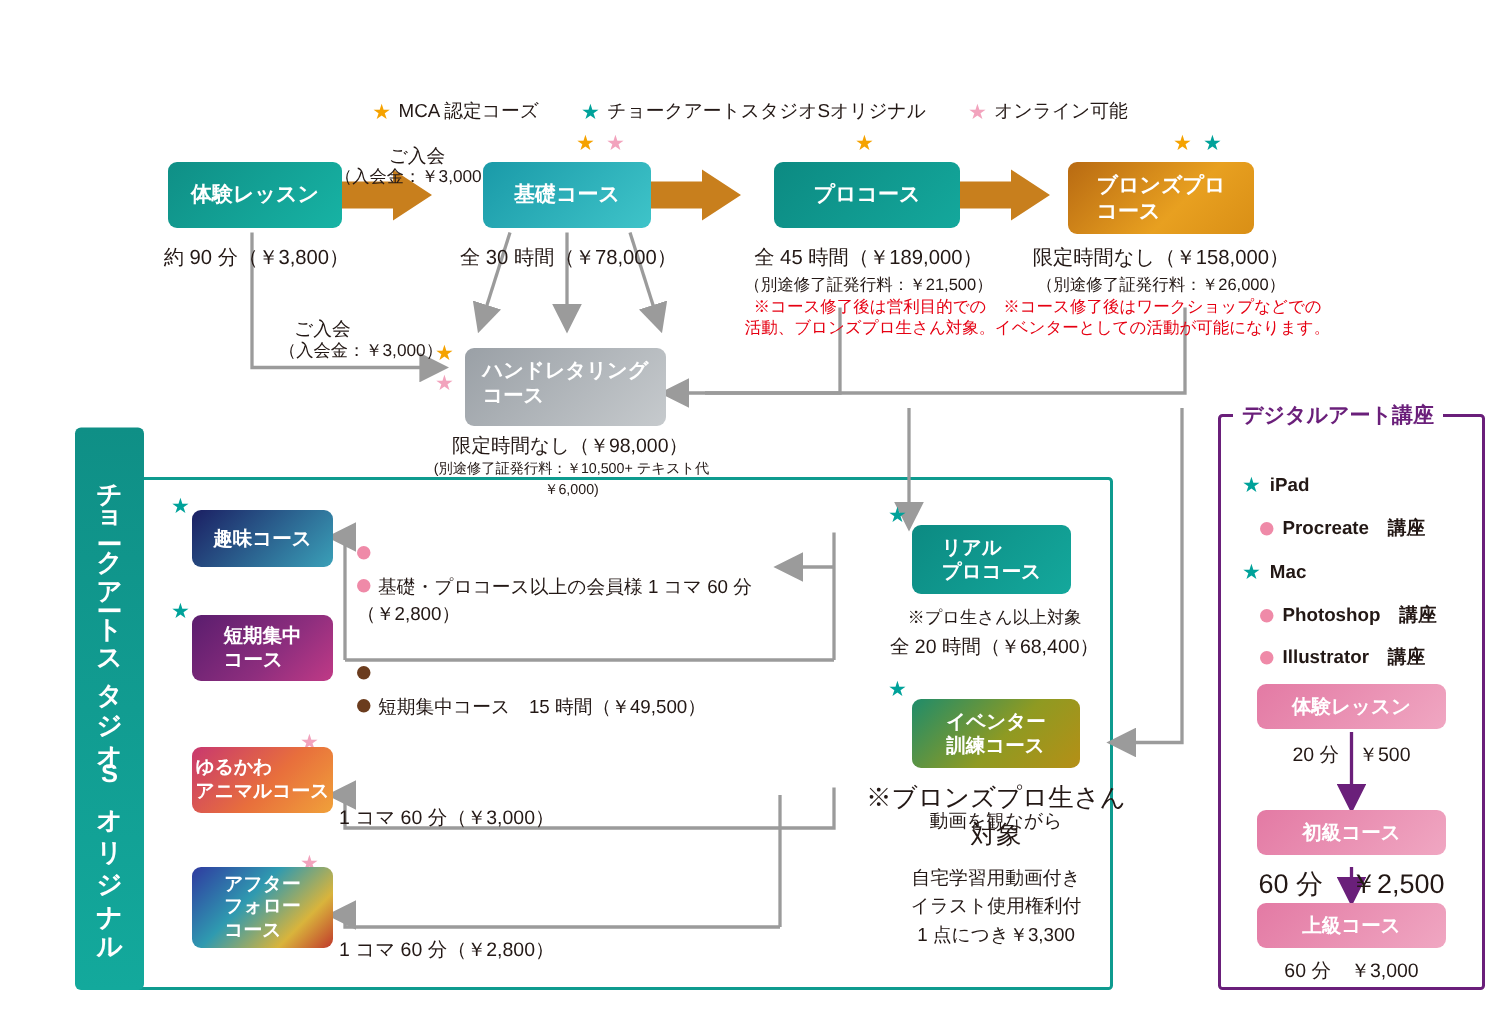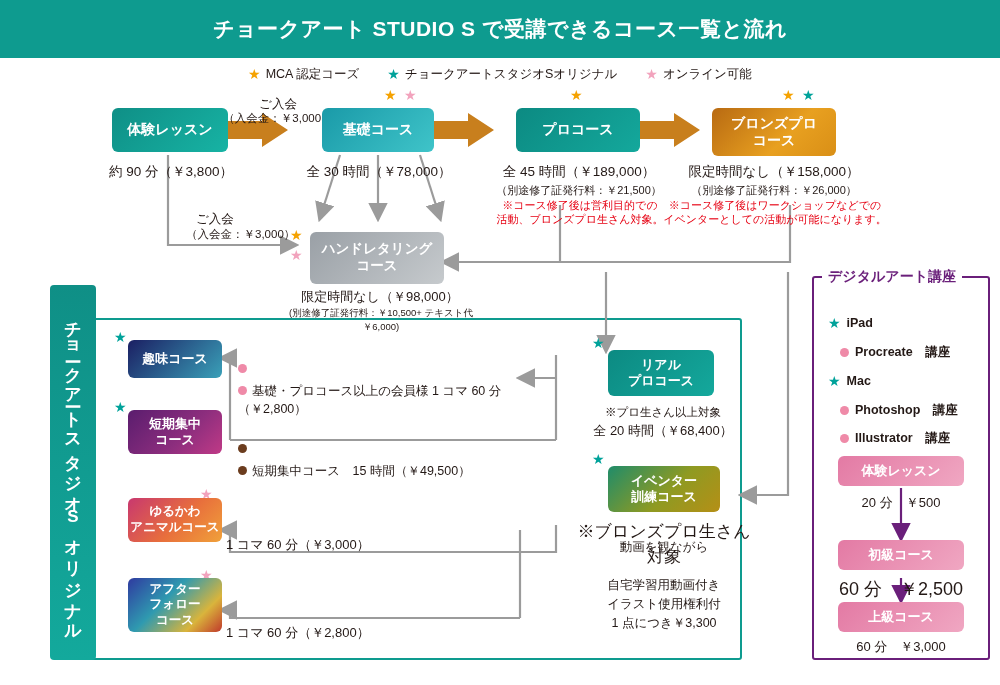--- a/index.html
+++ b/index.html
@@ -35,33 +35,33 @@
   .star.orange { color:#f5a200; }
   .star.teal { color:#00a29a; }
   .star.pink { color:#f2a3bd; }
   .dot { width:9px; height:9px; border-radius:50%; display:inline-block; }
   .dot.pink { background:#ef8aa8; }
   .dot.brown { background:#6b3c1e; }
 
   
   .box {
     position:absolute; border-radius:6px; color:#fff;
-    display:flex; align-items:center; justify-content:center; text-align:center;
+    display:flex; align-items:center; justify-content:center; text-align:left;
     font-weight:bold; line-height:1.25;
   }
   .label { position:absolute; font-size:12.5px; line-height:1.45; }
   .label.center { text-align:center; }
   .red { color:#e60012; }
 
   
   .b-taiken { background:linear-gradient(135deg,#0f8f86,#17b3a4); }
   .b-kiso   { background:linear-gradient(135deg,#1a9aa8,#3fc4c9); }
   .b-pro    { background:linear-gradient(135deg,#0c8a82,#14a89c); }
   .b-bronze { background:linear-gradient(135deg,#b86a12,#e8a020 60%,#d98f16); }
-  .b-hand   { background:linear-gradient(135deg,#9aa0a6,#c6cacd); color:#fff; }
+  .b-hand   { background:linear-gradient(135deg,#9aa0a6,#c6cacd); color:#fff;font-family:Liberation Mono, monospace; }
   .b-shumi  { background:linear-gradient(135deg,#1b1f63,#3aa0b8); }
   .b-tanki  { background:linear-gradient(135deg,#5a1d6e,#8e2e7e 60%,#c03a86); }
   .b-yuru   { background:linear-gradient(135deg,#c8386f,#e86f3c 55%,#f0a13a); }
   .b-after  { background:linear-gradient(135deg,#2f3aa0,#2f9ab0 40%,#d9b43c 75%,#c0392b); }
   .b-real   { background:linear-gradient(135deg,#0c8a82,#14a89c); }
   .b-event  { background:linear-gradient(135deg,#1f8c6a,#8f9a22 55%,#b58f16); }
   .b-pinkbox{ background:linear-gradient(135deg,#e37aa4,#f0a7c2); }
 
   
   .vbanner {
@@ -94,23 +94,20 @@
   svg.overlay { position:absolute; left:0; top:0; width:1000px; height:685px; pointer-events:none; }
 
   .digital-line { font-size:12.5px; display:flex; align-items:center; gap:6px; }
   .digital-line b { font-weight:bold; }
 </style>
 </head>
 <body>
 
 <div class="root">
 
-  <div class="header">
-    <div class="header-title">チョークアート STUDIO S で受講できるコース一覧と流れ</div>
-  </div>
 
   <div class="legend">
     <div class="legend-item">
       <span class="star orange">★</span>
       <span>MCA 認定コーズ</span>
     </div>
     <div class="legend-item">
       <span class="star teal">★</span>
       <span>チョークアートスタジオSオリジナル</span>
     </div>

